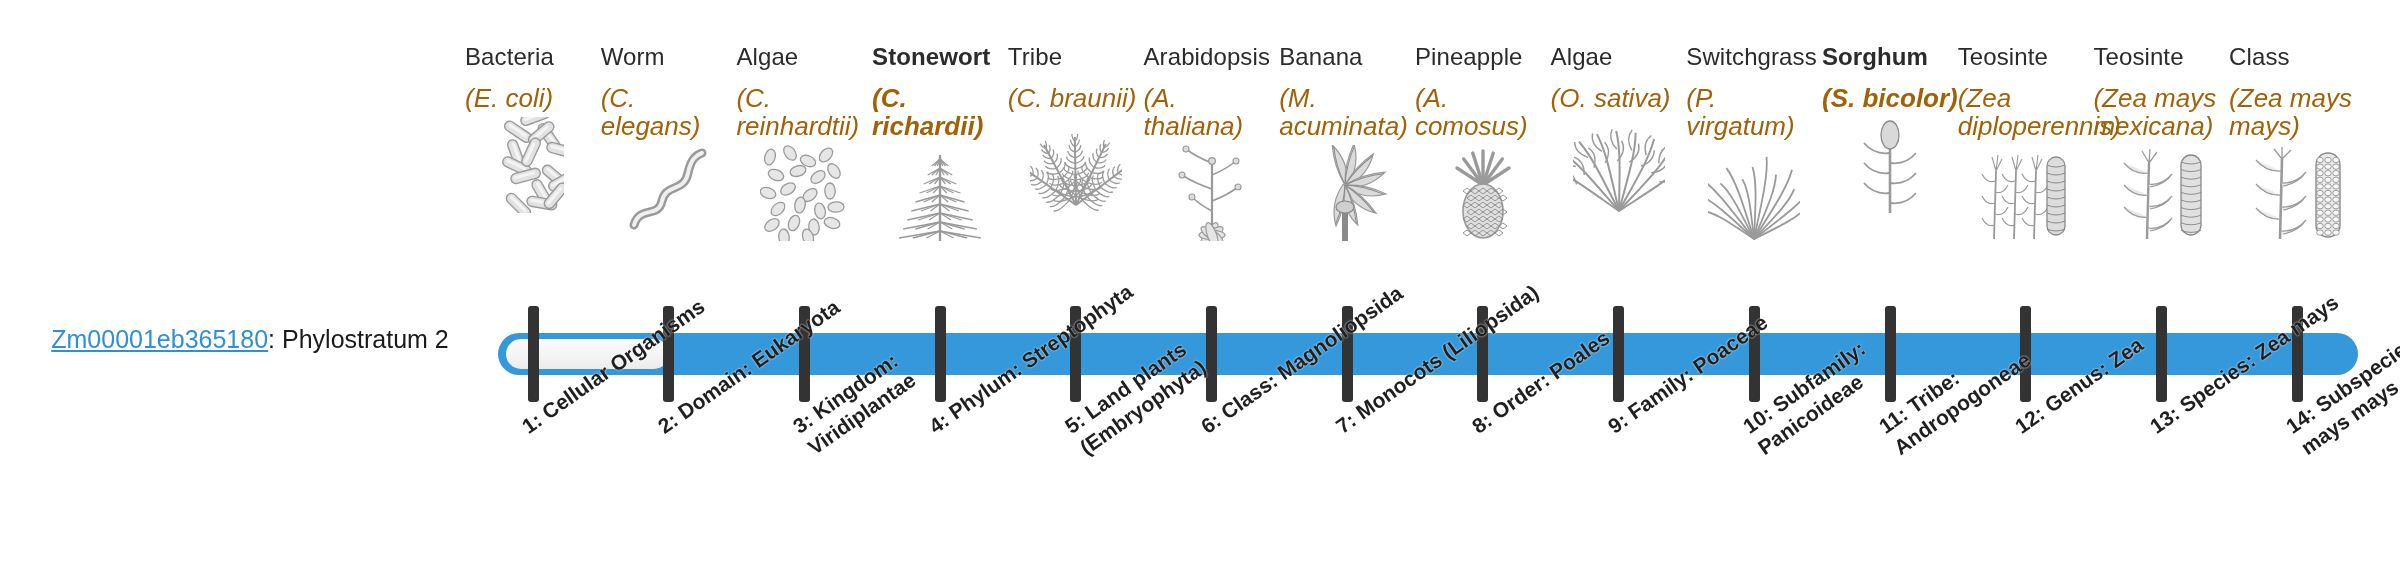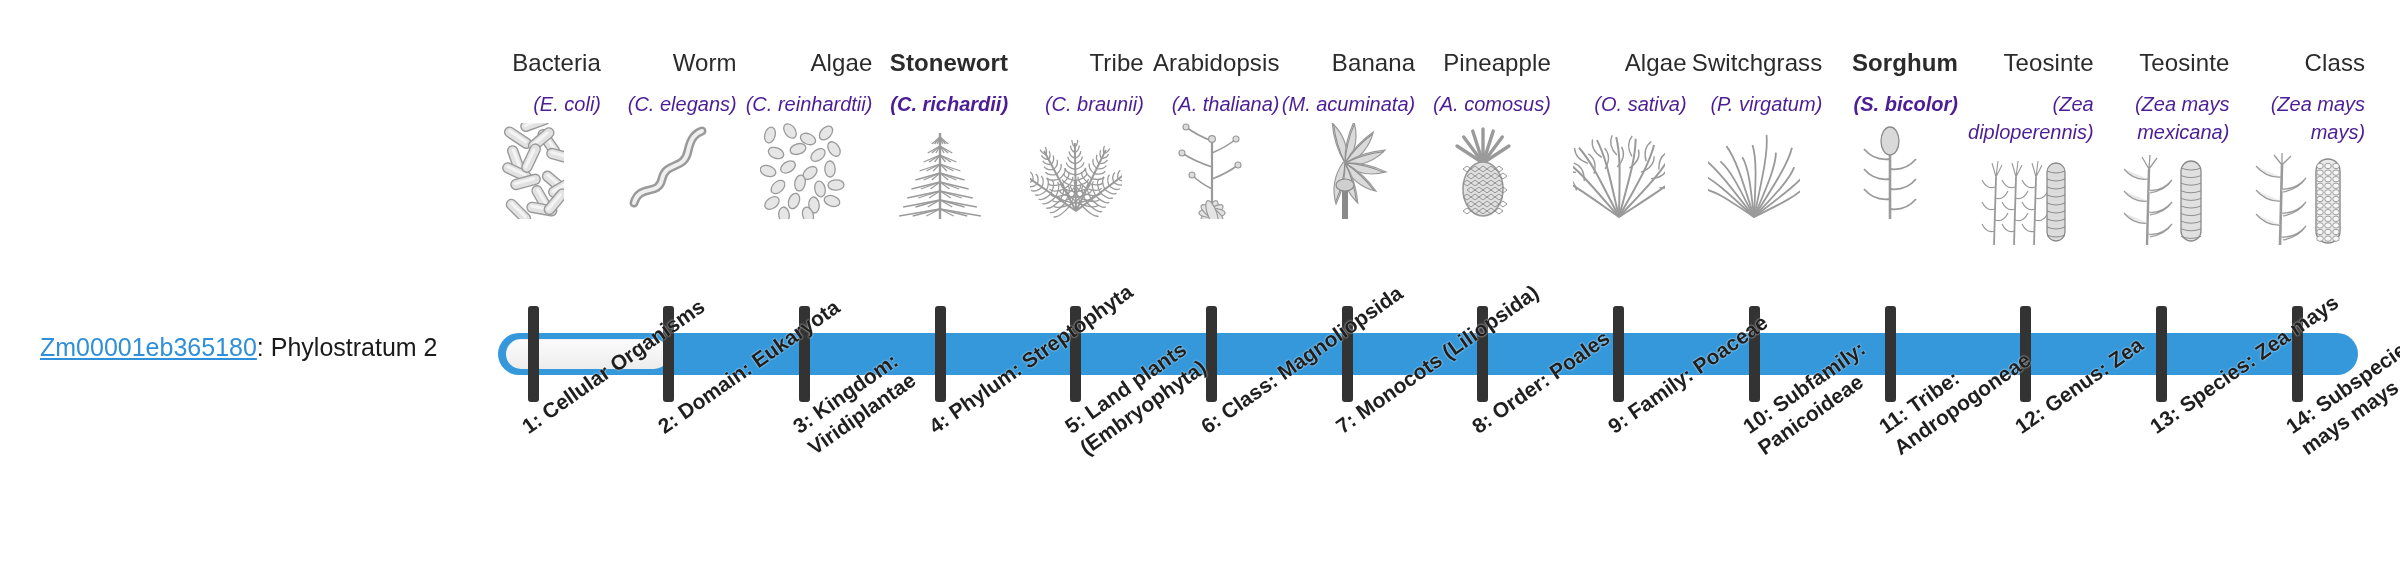--- a/index.html
+++ b/index.html
@@ -6,30 +6,30 @@
   body{
     width:2400px;height:580px;overflow:hidden;
     font-family:"Liberation Sans","DejaVu Sans",sans-serif;
     color:#2b2b2b;
     -webkit-font-smoothing:antialiased;
   }
   .stage{position:relative;width:2400px;height:580px;}
 
   
   #gene-label{
-    position:absolute; left:40px; top:332px; width:420px;
-    text-align:left; font-size:25px; line-height:30px; white-space:nowrap;
+    position:absolute; left:40px; top:324px; width:420px;
+    text-align:center; font-size:25px; line-height:30px; white-space:nowrap;
     color:#1a1a1a;
   }
   #gene-label .gene-link{color:#2f8fd8;text-decoration:underline;cursor:pointer;}
 
   
-  .col{position:absolute;top:48px;width:136px;text-align:right;}
+  .col{position:absolute;top:42px;width:136px;text-align:left;}
   .common{font-size:24px;line-height:30px;color:#2b2b2b;letter-spacing:.1px;}
-  .sci{font-size:20px;line-height:28px;font-style:italic;color:#4c1d95;margin-top:12px;}
+  .sci{font-size:26px;line-height:28px;font-style:italic;color:#a16207;margin-top:12px;}
   .art{height:95px;margin-top:6px;display:flex;align-items:flex-end;justify-content:center;gap:4px;}
   .art svg{display:block;}
 
   
   #bar-track{
     position:absolute; left:498px; top:333px; width:1860px; height:42px;
     background:#3498db; border-radius:21px;
   }
   #bar-unfilled{
     position:absolute; left:8px; top:6px; width:129px; height:30px;

